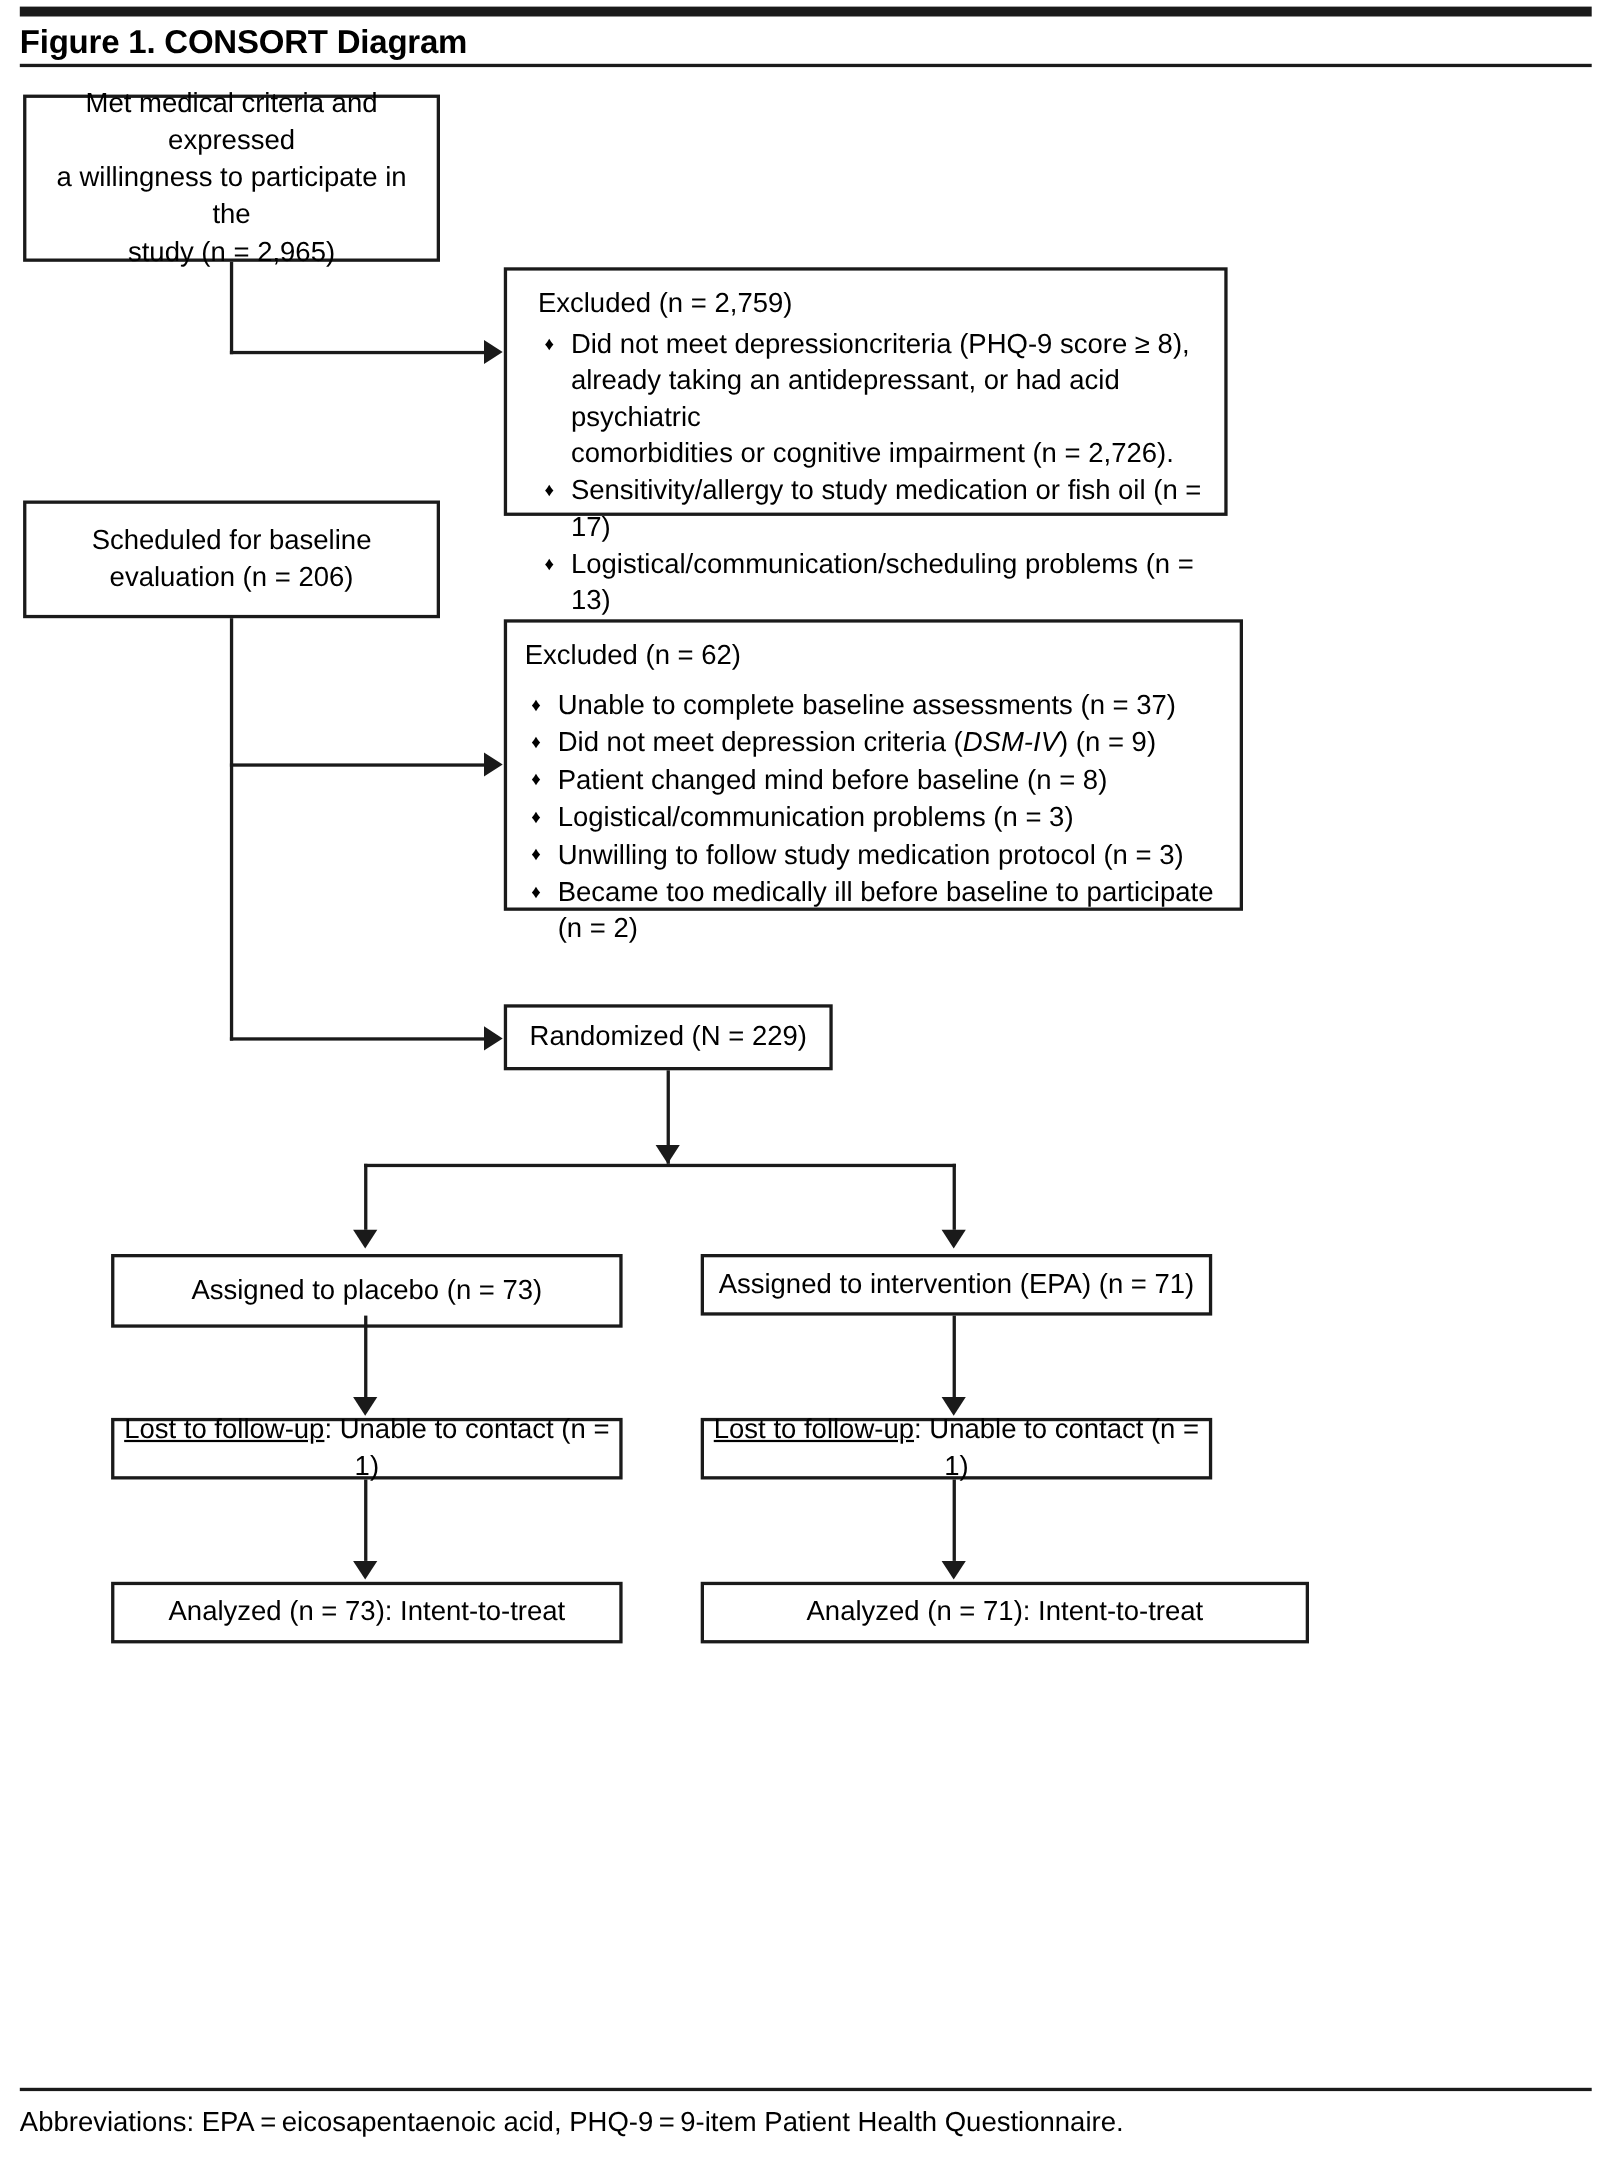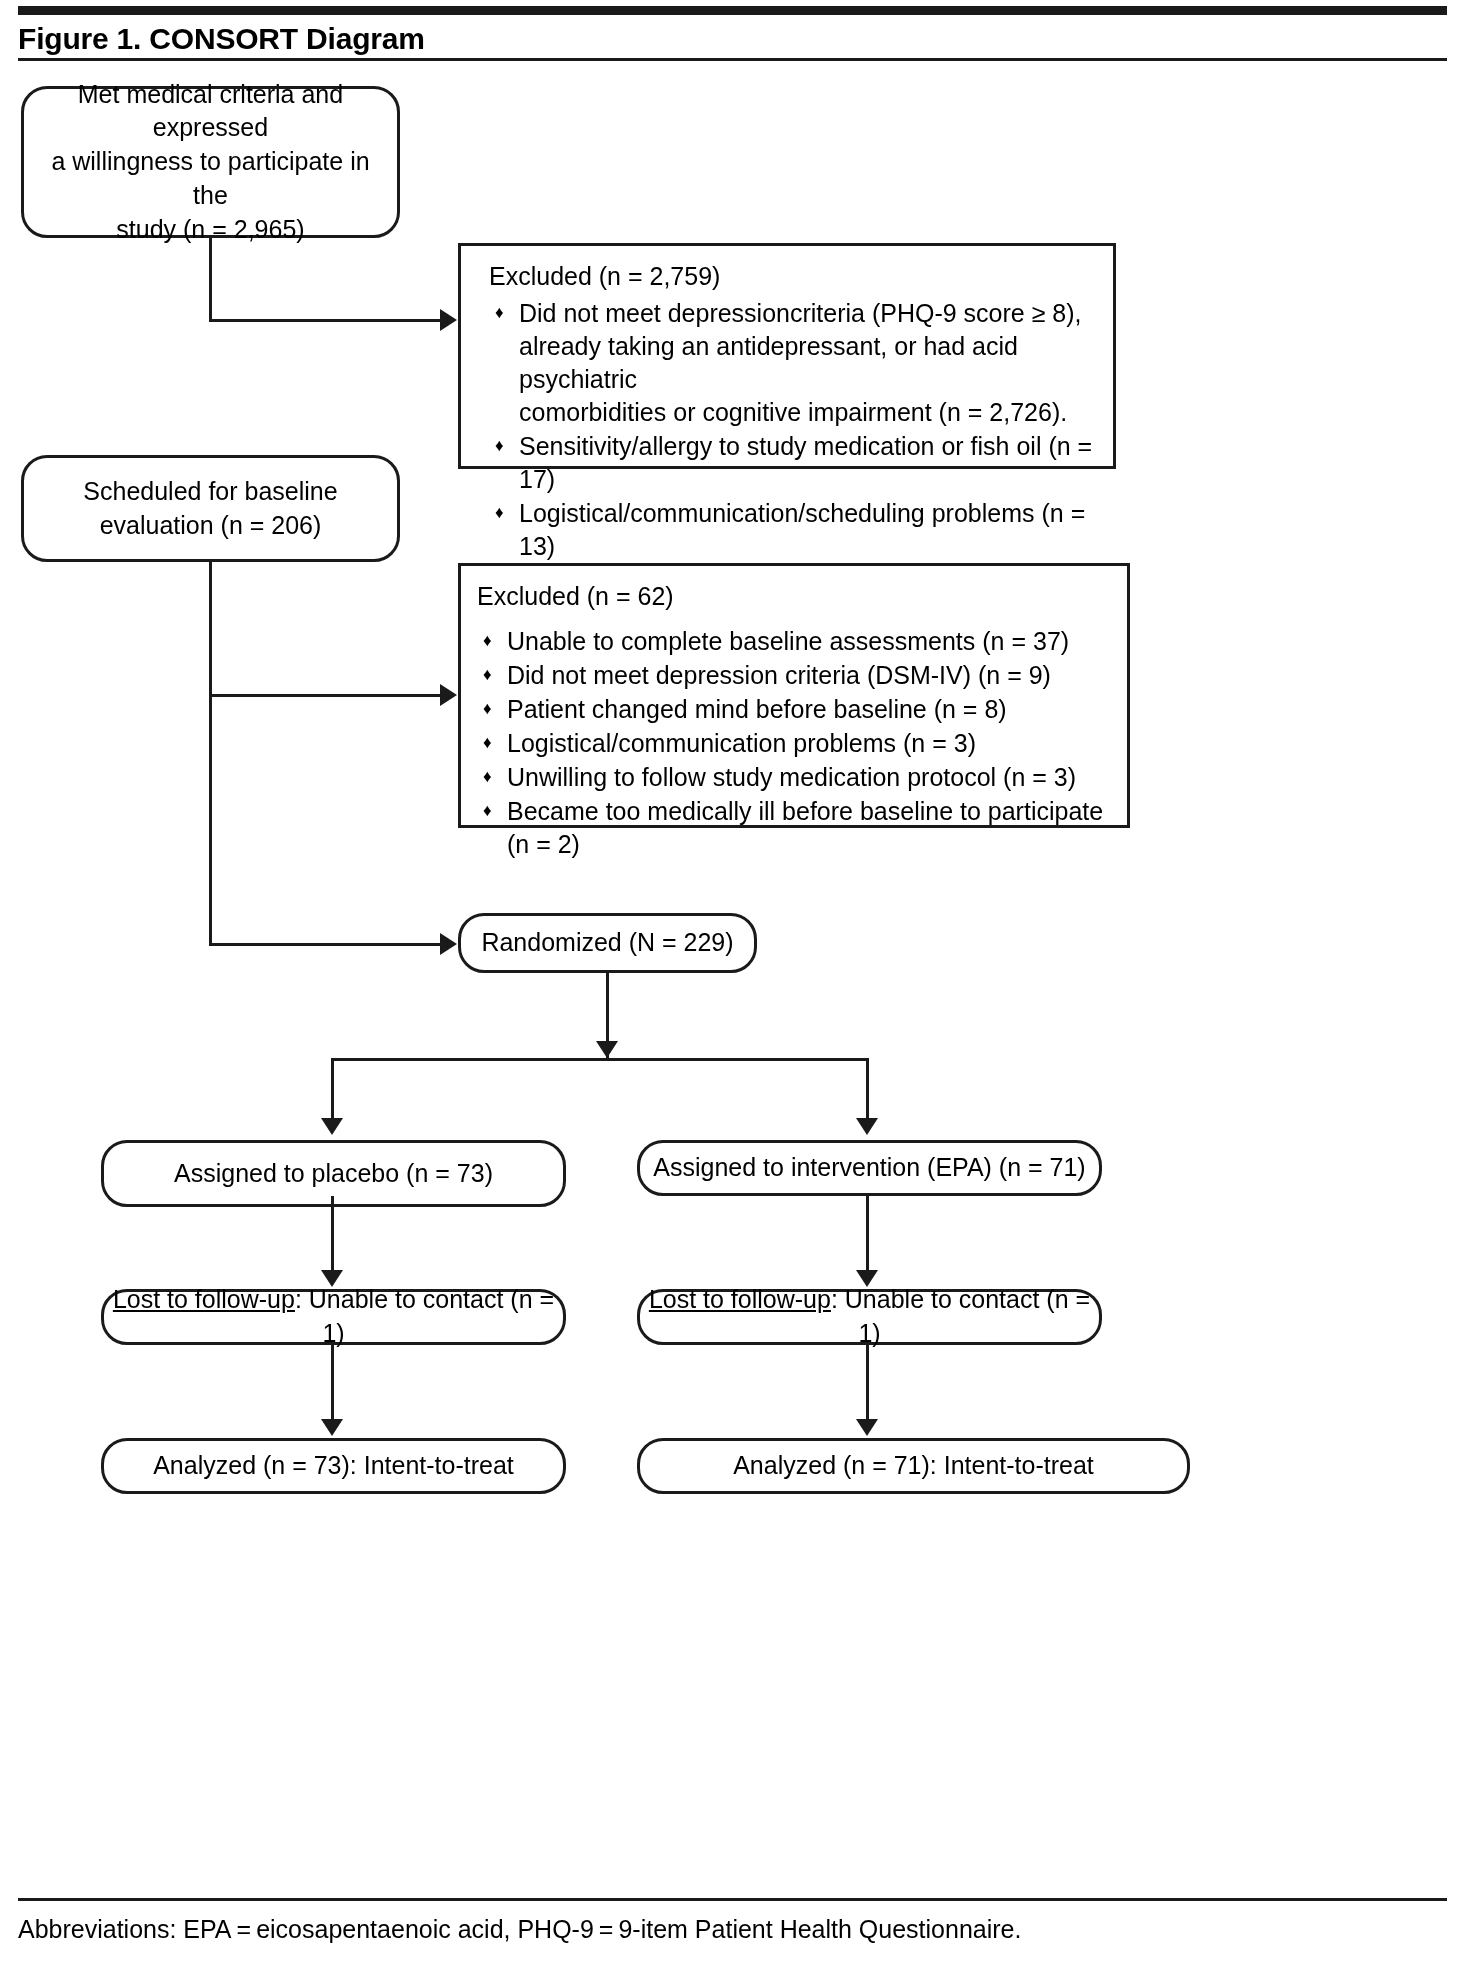--- a/index.html
+++ b/index.html
@@ -47,21 +47,20 @@
     position: absolute;
     border: 3px solid #1a1a1a;
     box-sizing: border-box;
     background: #ffffff;
   }
   .box-center {
     display: flex;
     align-items: center;
     justify-content: center;
     text-align: center;
-    border-radius: 26px;
   }
   .box-text {
     font-size: 25px;
     line-height: 1.35;
   }
   .box-pad {
     padding: 10px 14px;
   }
   
   .excl-title {
@@ -81,21 +80,21 @@
     margin-bottom: 1px;
   }
   ul.excl-list li::before {
     content: "\2666";
     position: absolute;
     left: 6px;
     top: 0;
     font-size: 17px;
     line-height: 1.9;
   }
-  .it { }
+  .it { font-style: italic; }
   .ul-txt { text-decoration: underline; }
   
   .vline {
     position: absolute;
     width: 3px;
     background: #1a1a1a;
   }
   .hline {
     position: absolute;
     height: 3px;

